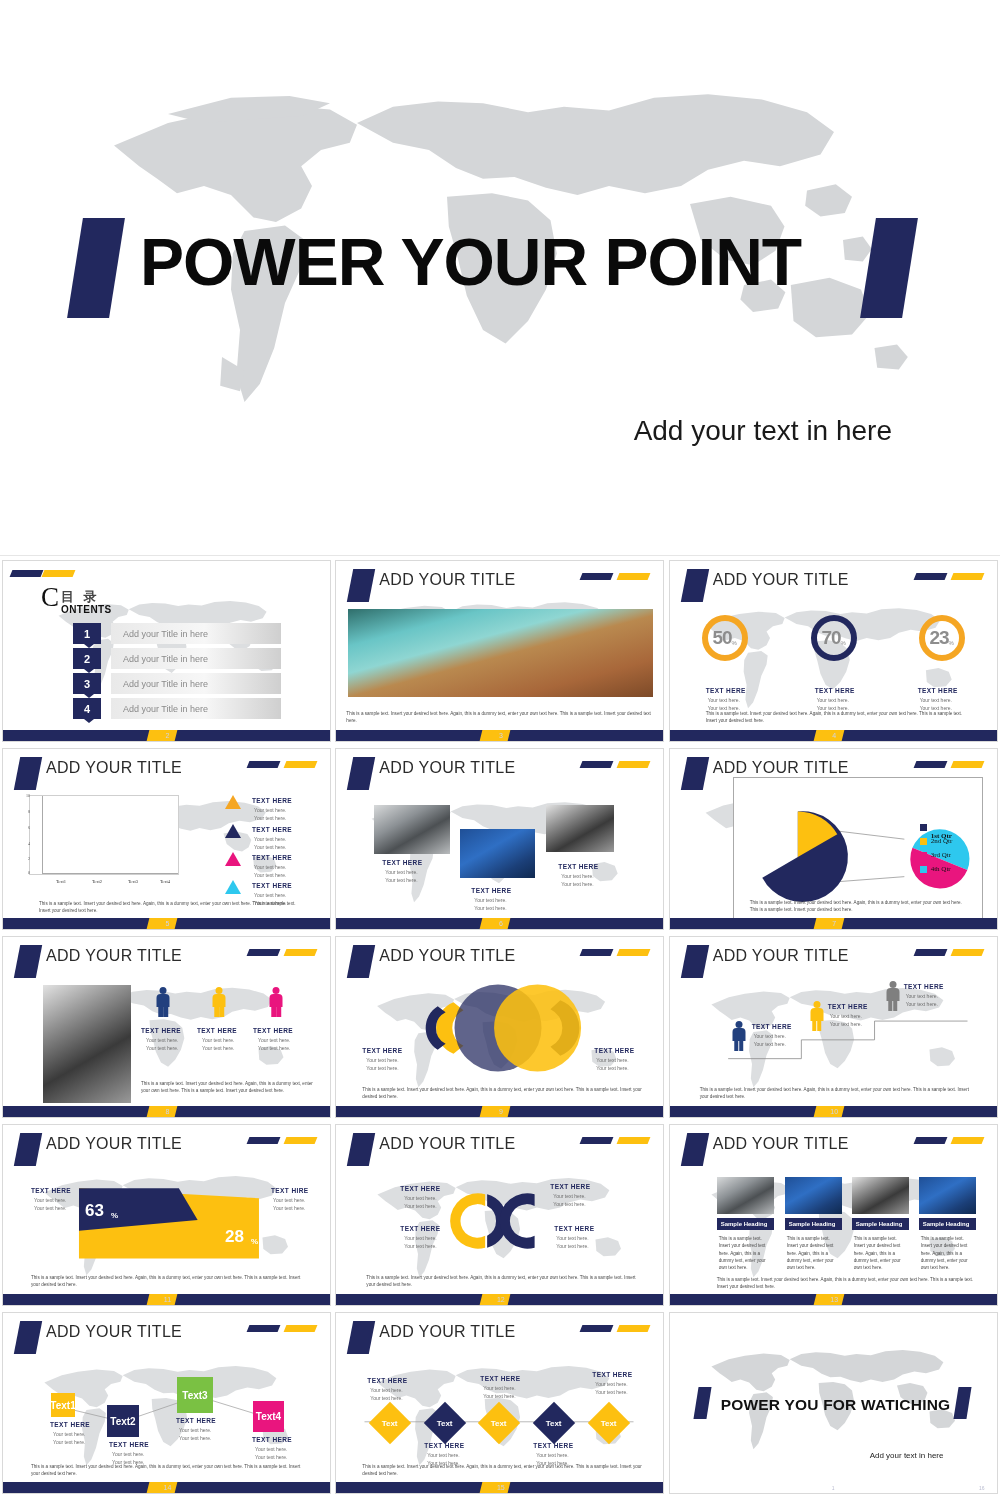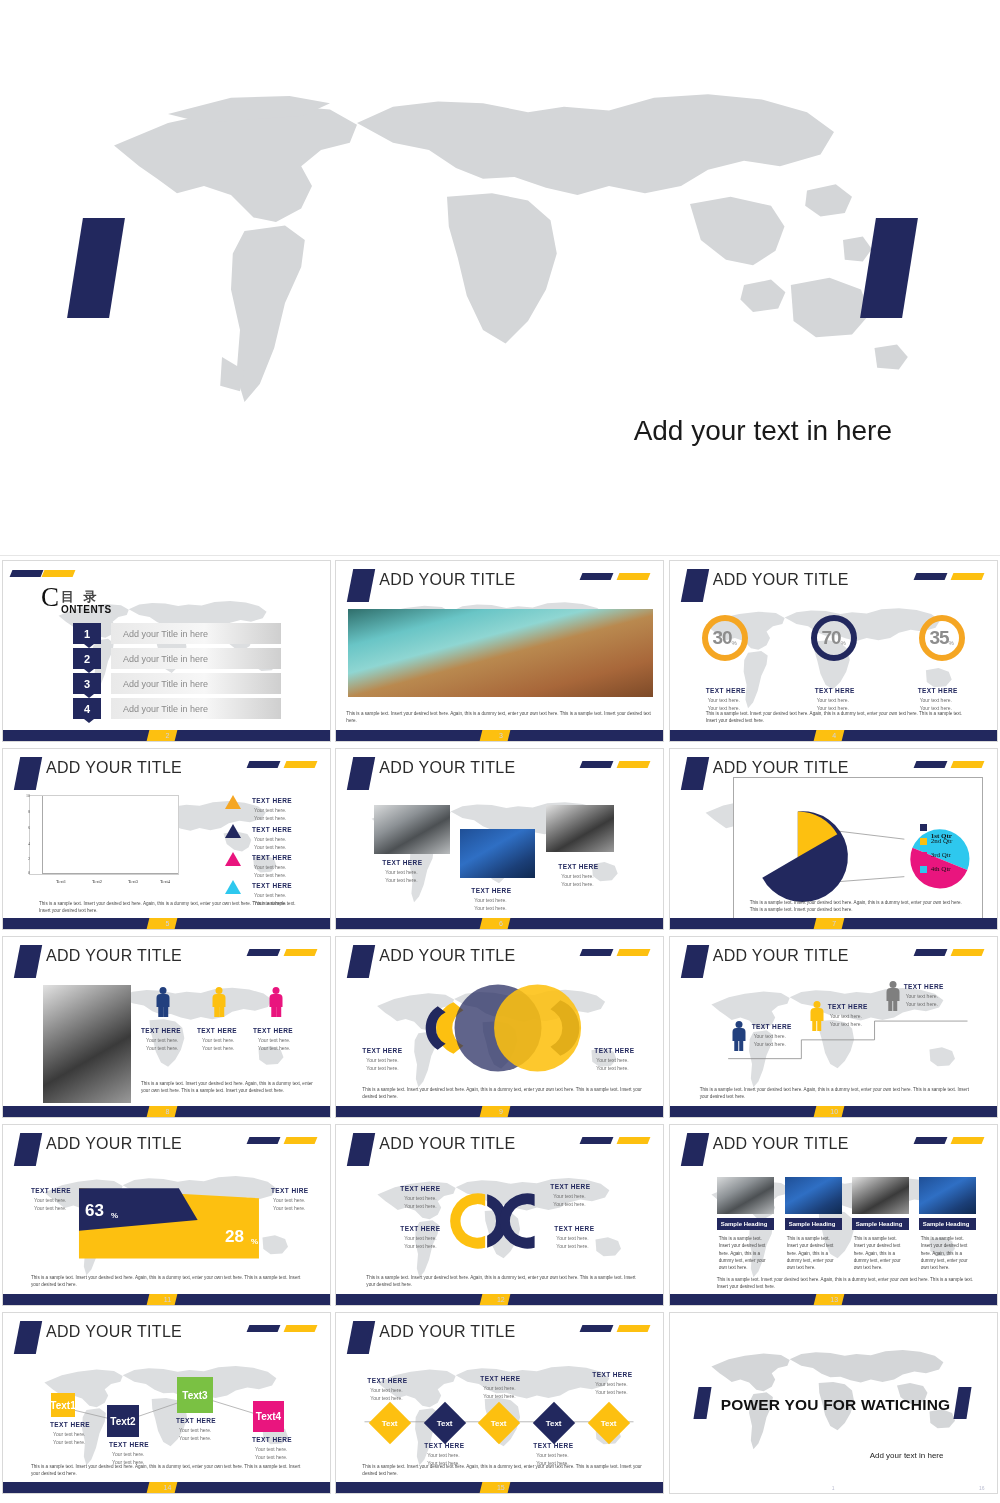--- a/index.html
+++ b/index.html
@@ -160,20 +160,21 @@
           <path d="M830 145 L862 138 L880 152 L872 170 L845 174 L828 162 Z"></path>
           <path d="M760 250 L790 244 L806 258 L798 276 L770 280 L756 266 Z"></path>
           <path d="M870 200 L892 196 L902 210 L892 224 L872 222 Z"></path>
           <path d="M905 320 L930 316 L942 330 L932 344 L908 342 Z"></path>
           <path d="M180 330 L205 345 L200 368 L178 362 Z"></path>
         </g>
       </svg>
     </div>
     <div class="hero-bar l"></div>
     <div class="hero-bar r"></div>
+    <div class="hero-title">POWER YOUR POINT</div>
     <div class="hero-sub">Add your text in here</div>
   </div>
 
   <div class="grid">
 
     <div class="row">
 
       <div class="cellwrap">
           <div class="slide">
         <div class="smap" style="left:40px;top:30px;width:260px;height:110px;">
@@ -253,29 +254,29 @@
                 <g fill="#dcdee0">
             <path d="M60 95 L120 70 L175 58 L240 50 L300 55 L330 72 L322 92 L290 100 L268 118 L280 140 L268 165 L240 180 L215 175 L190 150 L160 140 L130 148 L108 132 L88 118 Z"></path>
             <path d="M205 190 L250 184 L272 200 L268 230 L250 270 L238 320 L222 360 L205 380 L196 350 L200 300 L190 255 L192 215 Z"></path>
             <path d="M330 70 L370 52 L420 46 L470 48 L520 58 L560 52 L610 56 L660 42 L720 38 L780 44 L830 58 L860 80 L845 105 L800 118 L760 112 L720 122 L690 140 L650 148 L610 140 L575 150 L540 142 L505 130 L470 132 L440 120 L410 100 L370 92 Z"></path>
             <path d="M430 152 L480 148 L520 156 L545 178 L552 215 L540 255 L520 290 L495 315 L470 300 L452 262 L442 220 L432 185 Z"></path>
             <path d="M812 250 L855 242 L890 255 L900 282 L880 305 L840 308 L815 290 Z"></path>
           </g>
               </svg>
         </div>
         <div class="ring" style="left:32px;top:54px;border-color:#f5a623;">
-          <span class="num">30</span>
+          <span class="num">50</span>
           <span class="pc">%</span>
         </div>
         <div class="ring navy" style="left:141px;top:54px;">
           <span class="num">70</span>
           <span class="pc">%</span>
         </div>
         <div class="ring" style="left:249px;top:54px;border-color:#f5a623;">
-          <span class="num">35</span>
+          <span class="num">23</span>
           <span class="pc">%</span>
         </div>
         <div class="lbl" style="left:36px;top:126px;">TEXT HERE</div>
         <div class="lbl" style="left:145px;top:126px;">TEXT HERE</div>
         <div class="lbl" style="left:248px;top:126px;">TEXT HERE</div>
         <div class="sub" style="left:38px;top:136px;white-space:pre-line;">Your text here.
 Your text here.</div>
         <div class="sub" style="left:147px;top:136px;white-space:pre-line;">Your text here.
 Your text here.</div>
         <div class="sub" style="left:250px;top:136px;white-space:pre-line;">Your text here.

